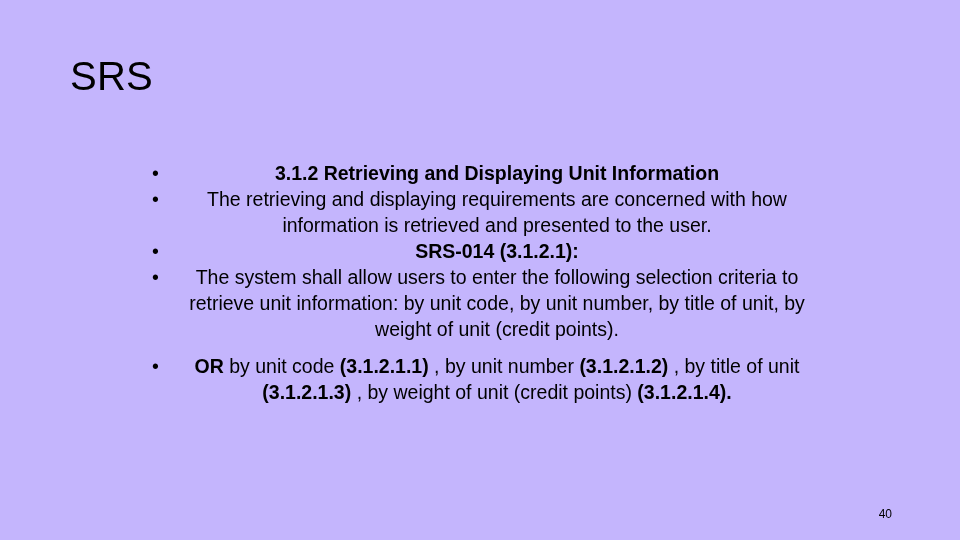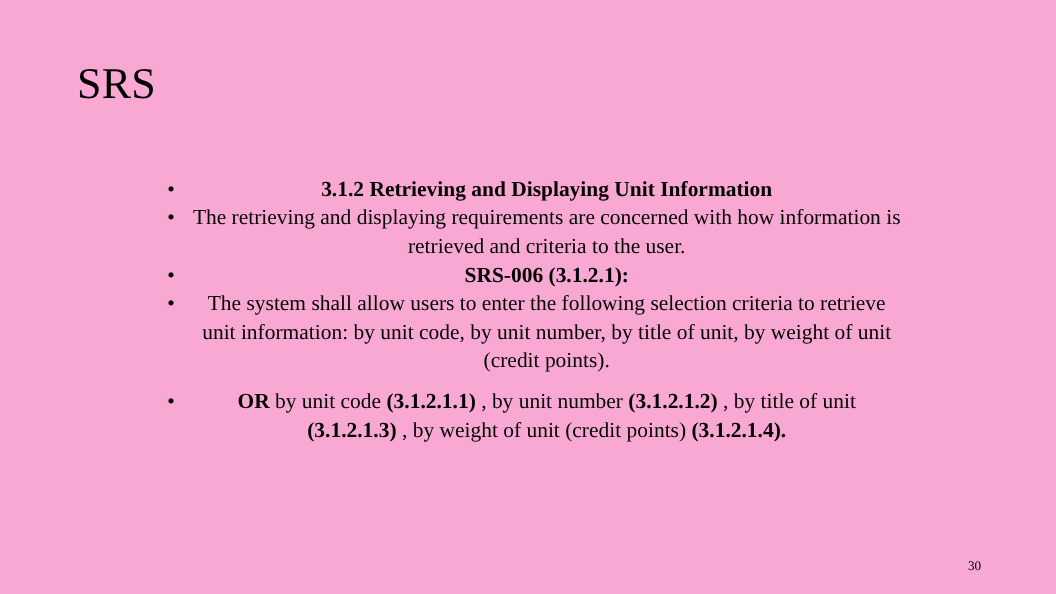--- a/index.html
+++ b/index.html
@@ -11,22 +11,21 @@
     height: 540px;
     background: #ffffff;
     font-family: "Liberation Sans", sans-serif;
     color: #000000;
     overflow: hidden;
     position: relative;
   }
   .slide {
     position: absolute;
     inset: 0;
-    background: #f9a8d4;
-    font-family: Liberation Serif, serif;
+    background: #c4b5fd;
   }
   .slide-title {
     position: absolute;
     left: 70px;
     top: 52px;
     font-size: 40px;
     line-height: 48px;
     font-weight: 300;
     letter-spacing: 0.2px;
     color: #000000;
@@ -88,35 +87,35 @@
 
   <div class="body-block">
 
     <div class="bullet-row">
       <span class="bullet-mark">•</span>
       <span class="bullet-text bold">3.1.2 Retrieving and Displaying Unit Information</span>
     </div>
 
     <div class="bullet-row">
       <span class="bullet-mark">•</span>
-      <span class="bullet-text">The retrieving and displaying requirements are concerned with how information is retrieved and criteria to the user.</span>
+      <span class="bullet-text">The retrieving and displaying requirements are concerned with how information is retrieved and presented to the user.</span>
     </div>
 
     <div class="bullet-row">
       <span class="bullet-mark">•</span>
-      <span class="bullet-text bold">SRS-006 (3.1.2.1):</span>
+      <span class="bullet-text bold">SRS-014 (3.1.2.1):</span>
     </div>
 
     <div class="bullet-row">
       <span class="bullet-mark">•</span>
       <span class="bullet-text">The system shall allow users to enter the following selection criteria to retrieve unit information: by unit code, by unit number, by title of unit, by weight of unit (credit points).</span>
     </div>
 
     <div class="bullet-row gap-before">
       <span class="bullet-mark">•</span>
       <span class="bullet-text"><span class="run-bold">OR</span><span class="run-normal"> by unit code </span><span class="run-bold">(3.1.2.1.1)</span><span class="run-normal"> , by unit number </span><span class="run-bold">(3.1.2.1.2)</span><span class="run-normal"> , by title of unit </span><span class="run-bold">(3.1.2.1.3)</span><span class="run-normal"> , by weight of unit (credit points) </span><span class="run-bold">(3.1.2.1.4).</span></span>
     </div>
 
   </div>
 
-  <div class="page-number">30</div>
+  <div class="page-number">40</div>
 
 </div>
 
 </body></html>

